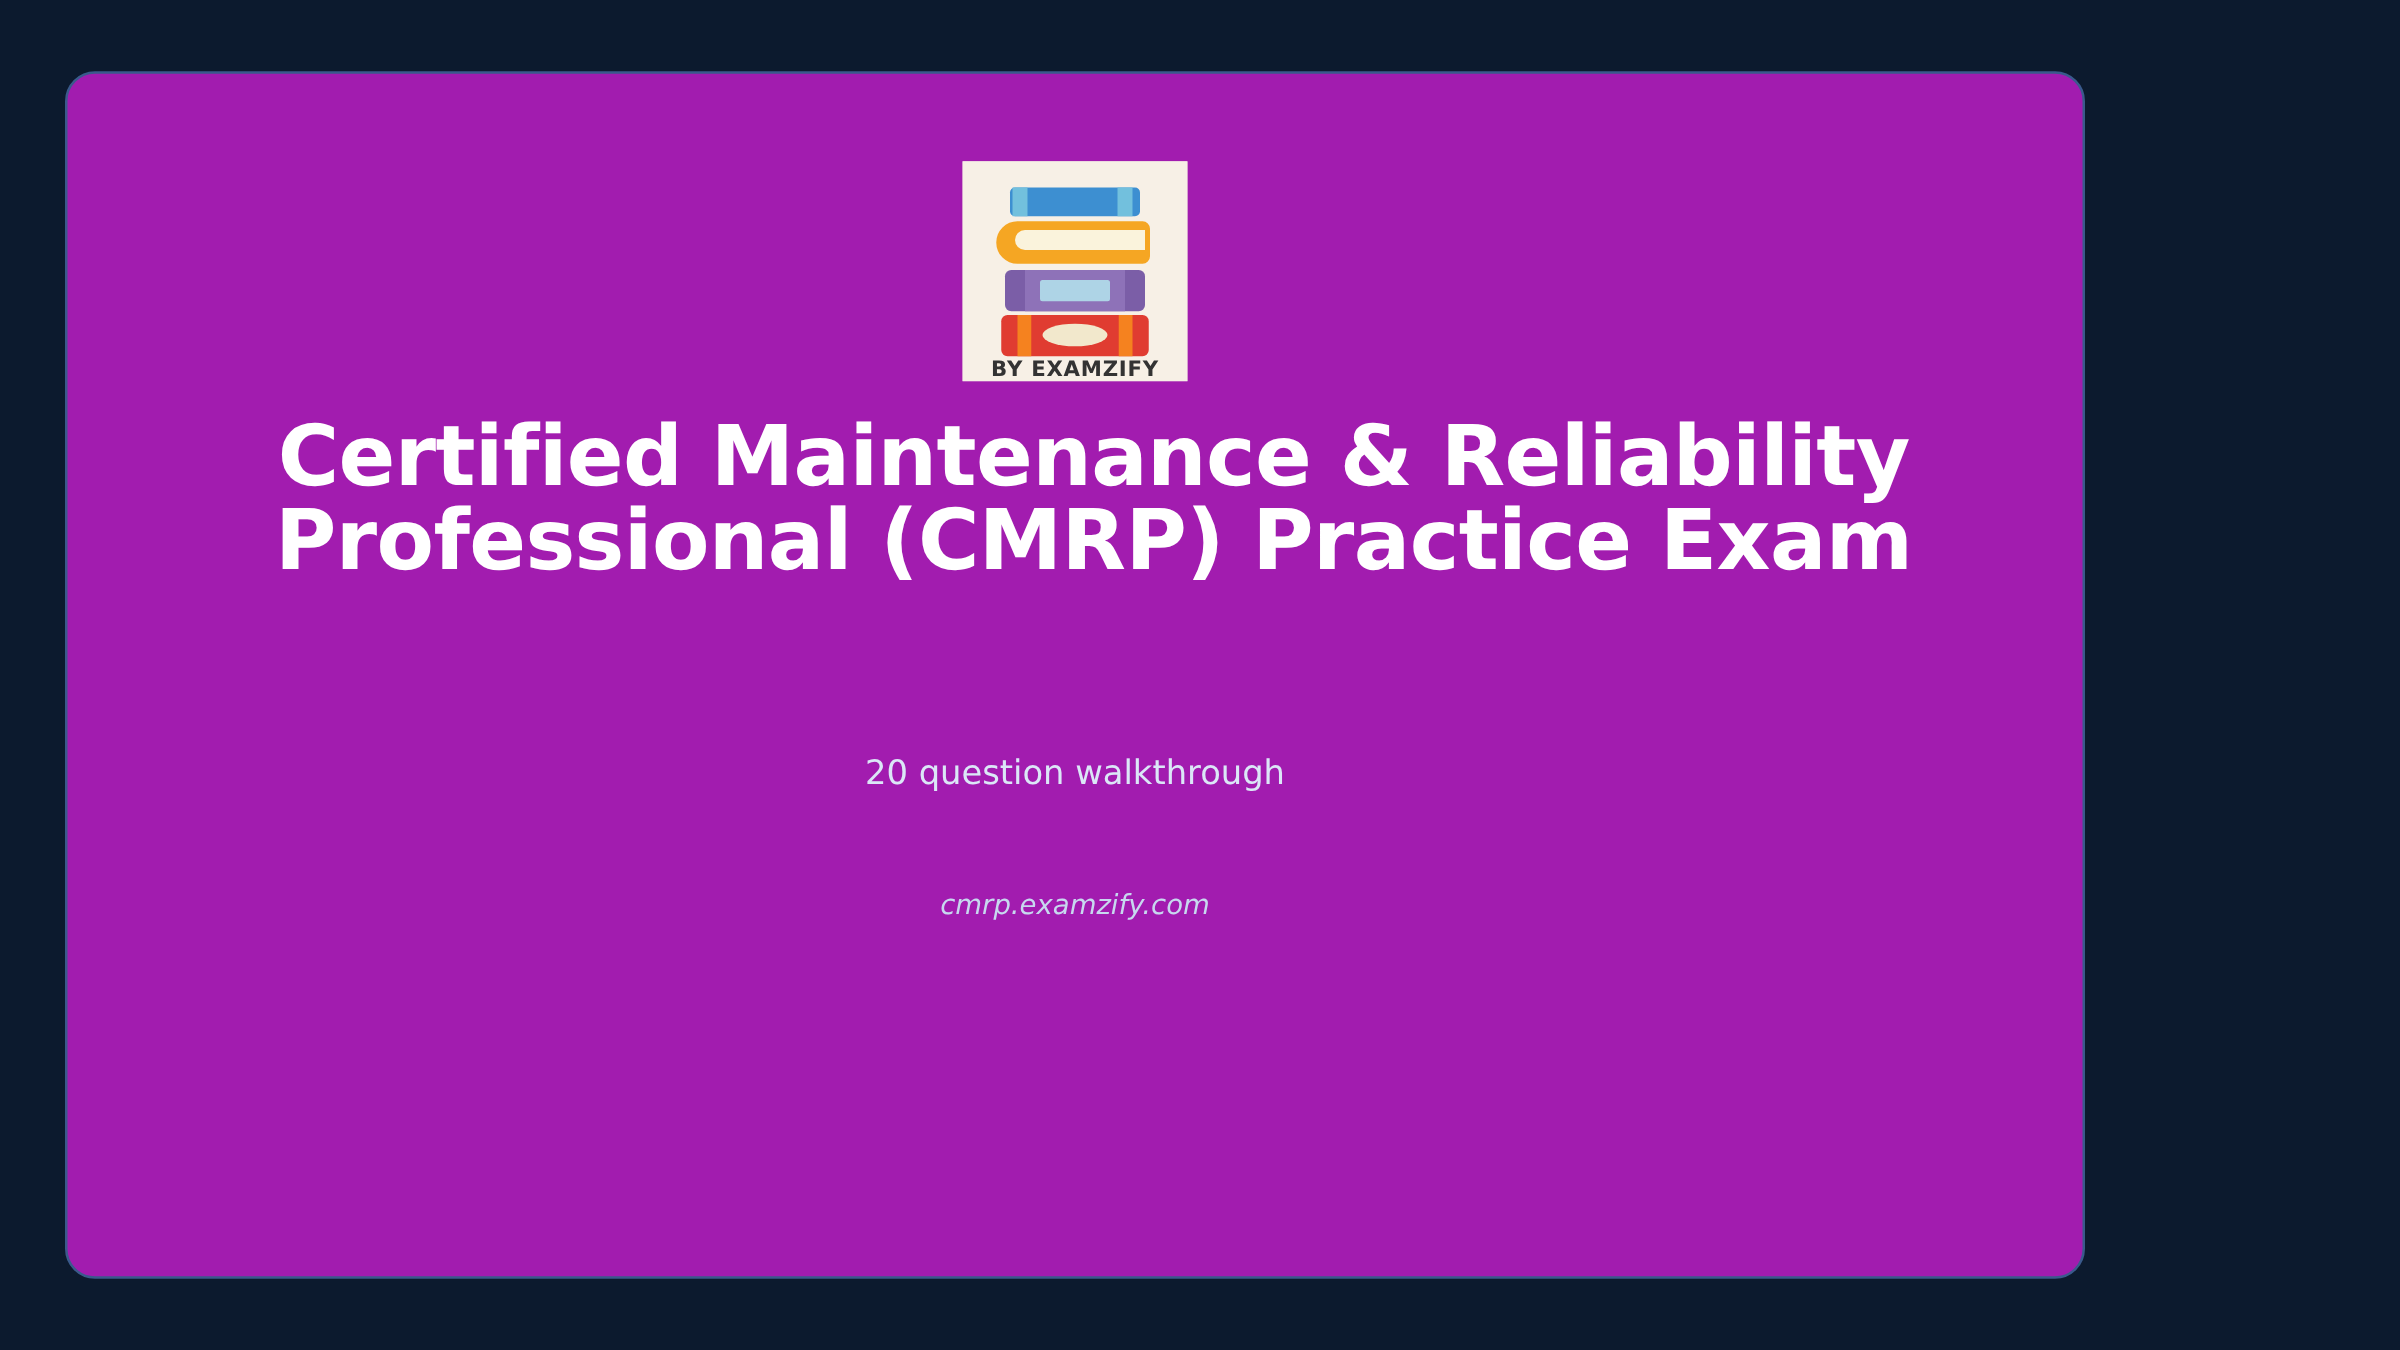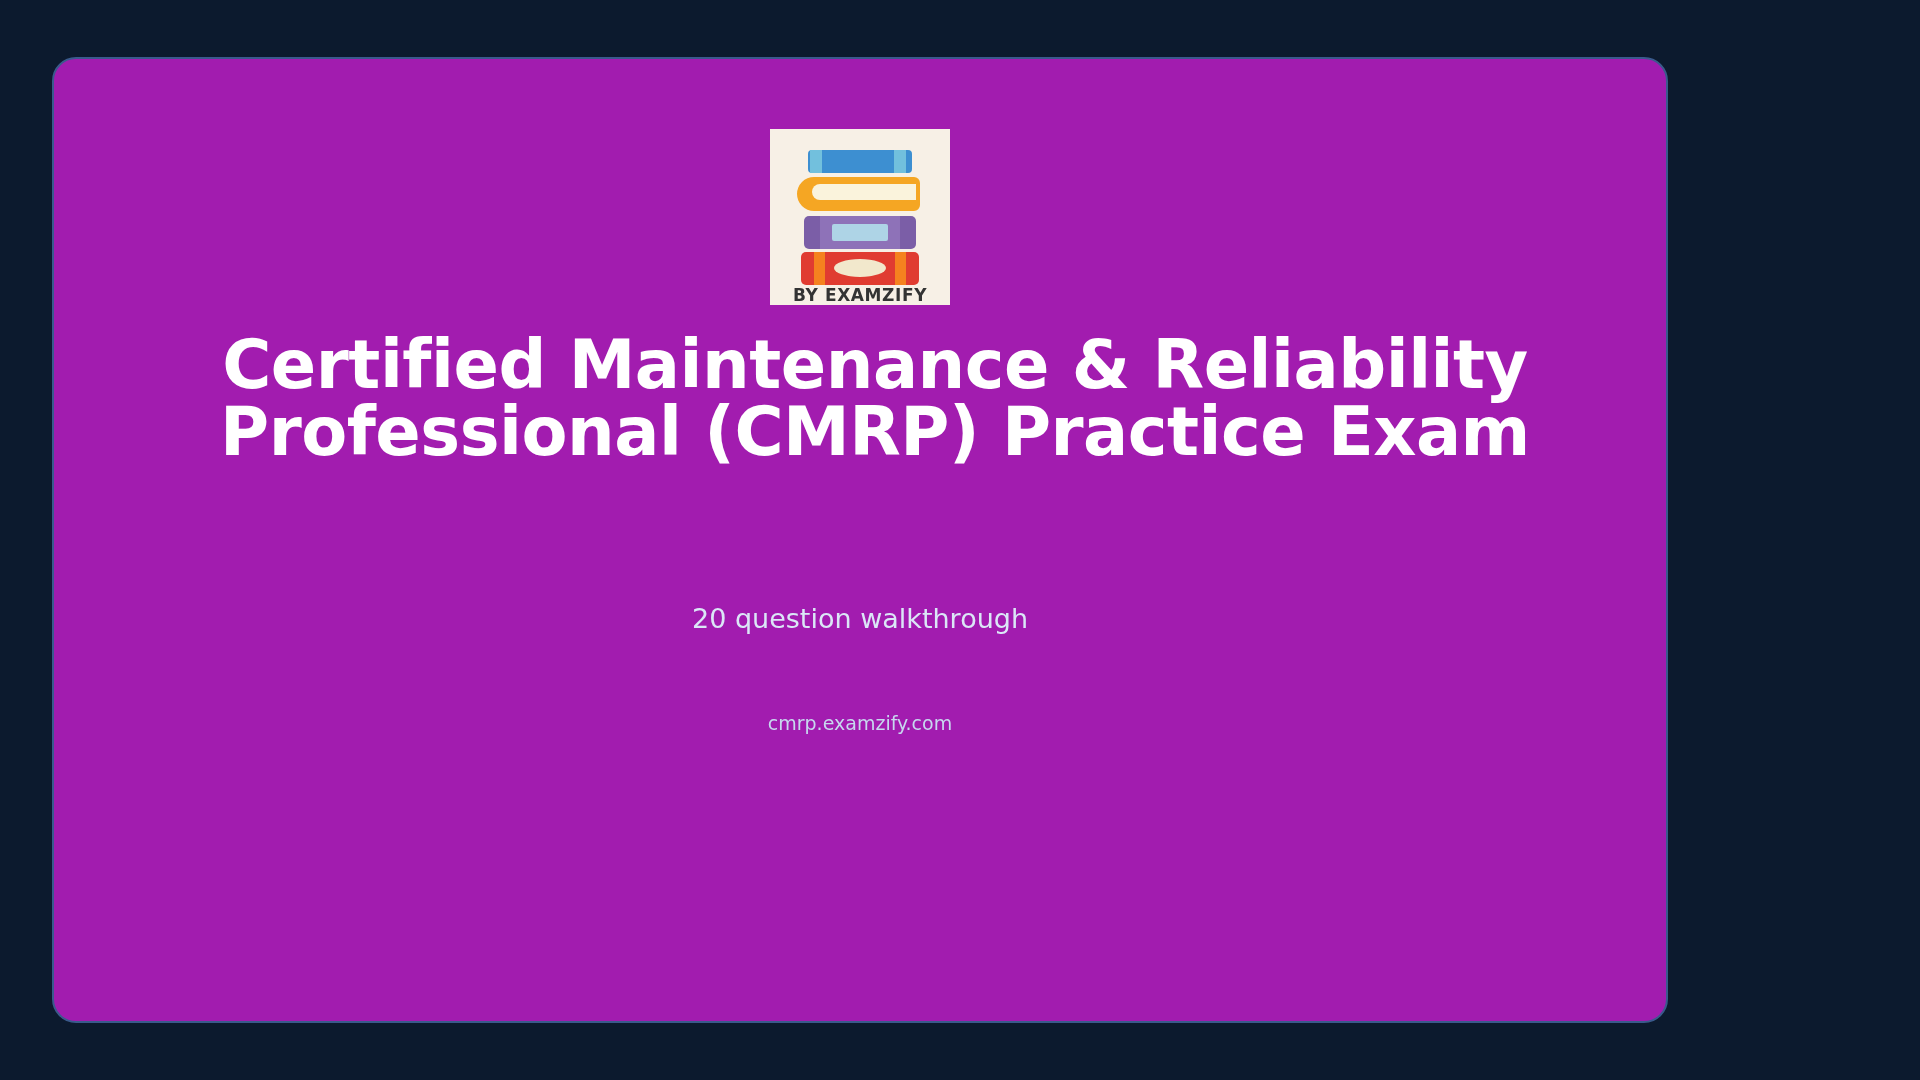--- a/index.html
+++ b/index.html
@@ -89,23 +89,24 @@
   .url {
     position: absolute;
     left: 50%;
     transform: translateX(-50%);
     top: 653px;
     width: 1400px;
     text-align: center;
     color: #c7d8ef;
     font-family: "DejaVu Sans", sans-serif;
     font-weight: normal;
-    font-size: 19px;
+    font-size: 22px;
     line-height: 1.2;
     margin: 0;
+    font-style: italic;
   }
 </style>
 </head>
 <body>
 
 <div class="slide">
   <div class="card">
 
     <div class="logo-wrap">
       <svg class="logo-svg" viewBox="0 0 180 176" xmlns="http://www.w3.org/2000/svg">

